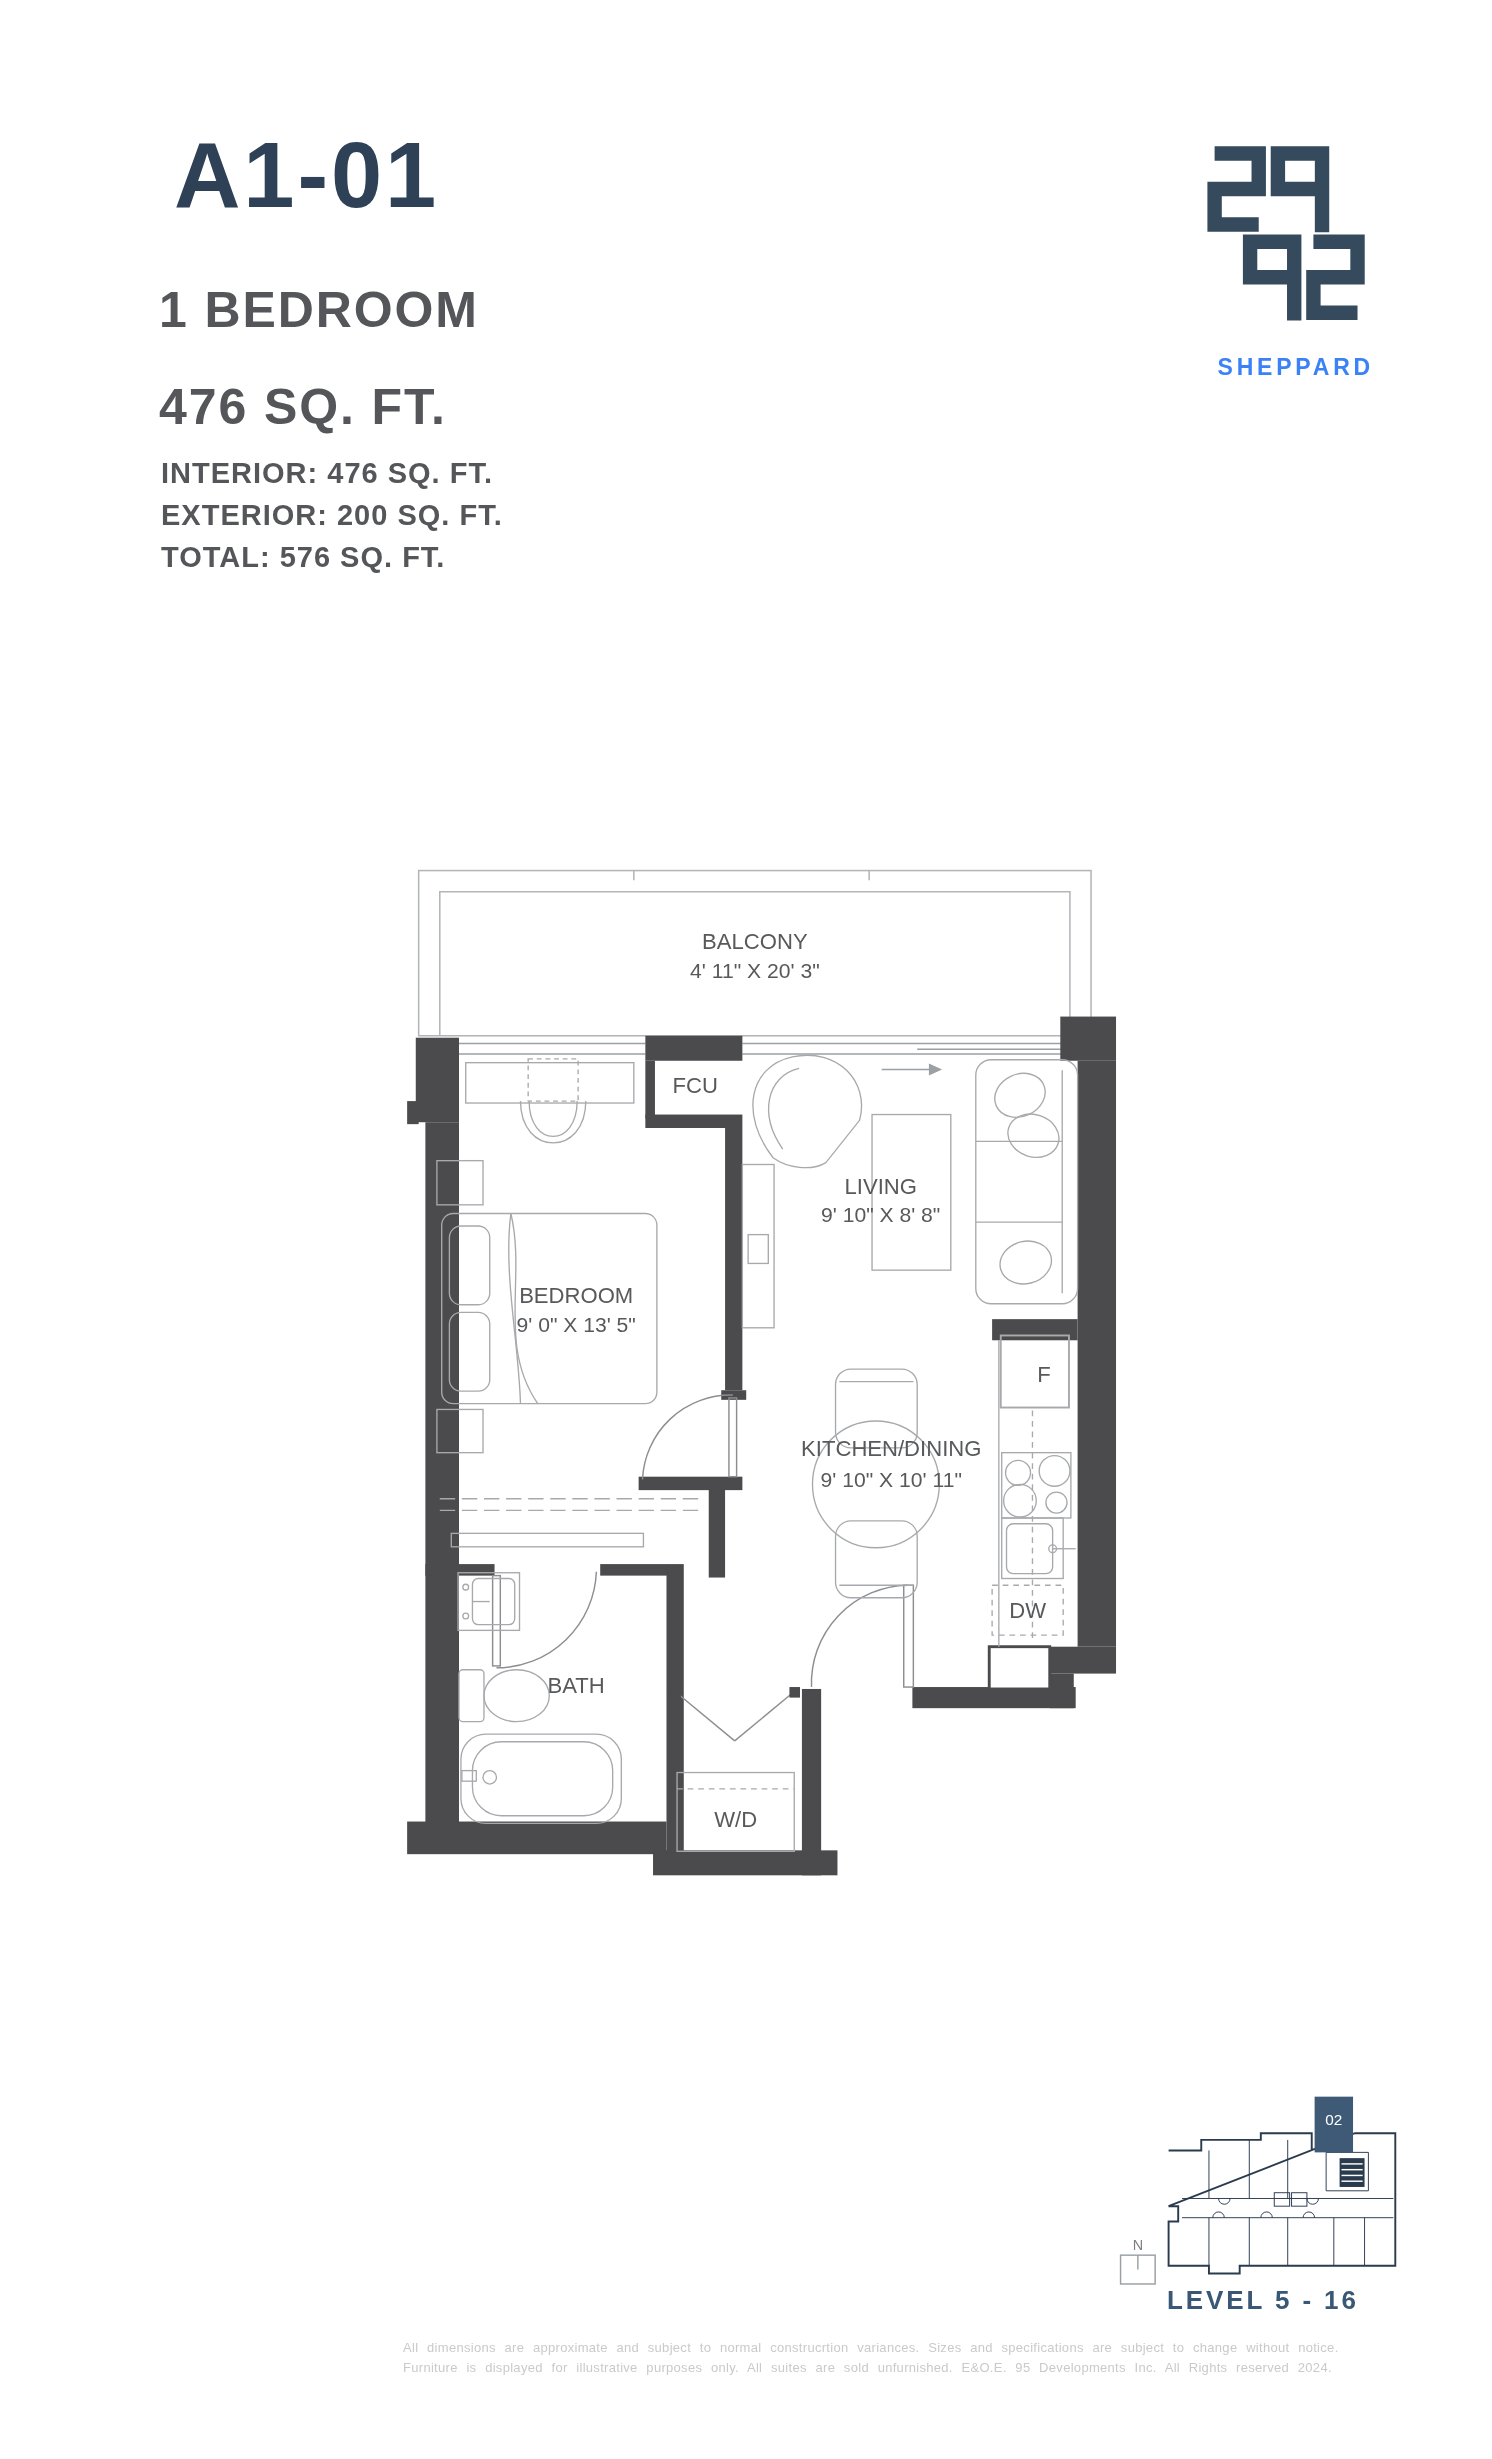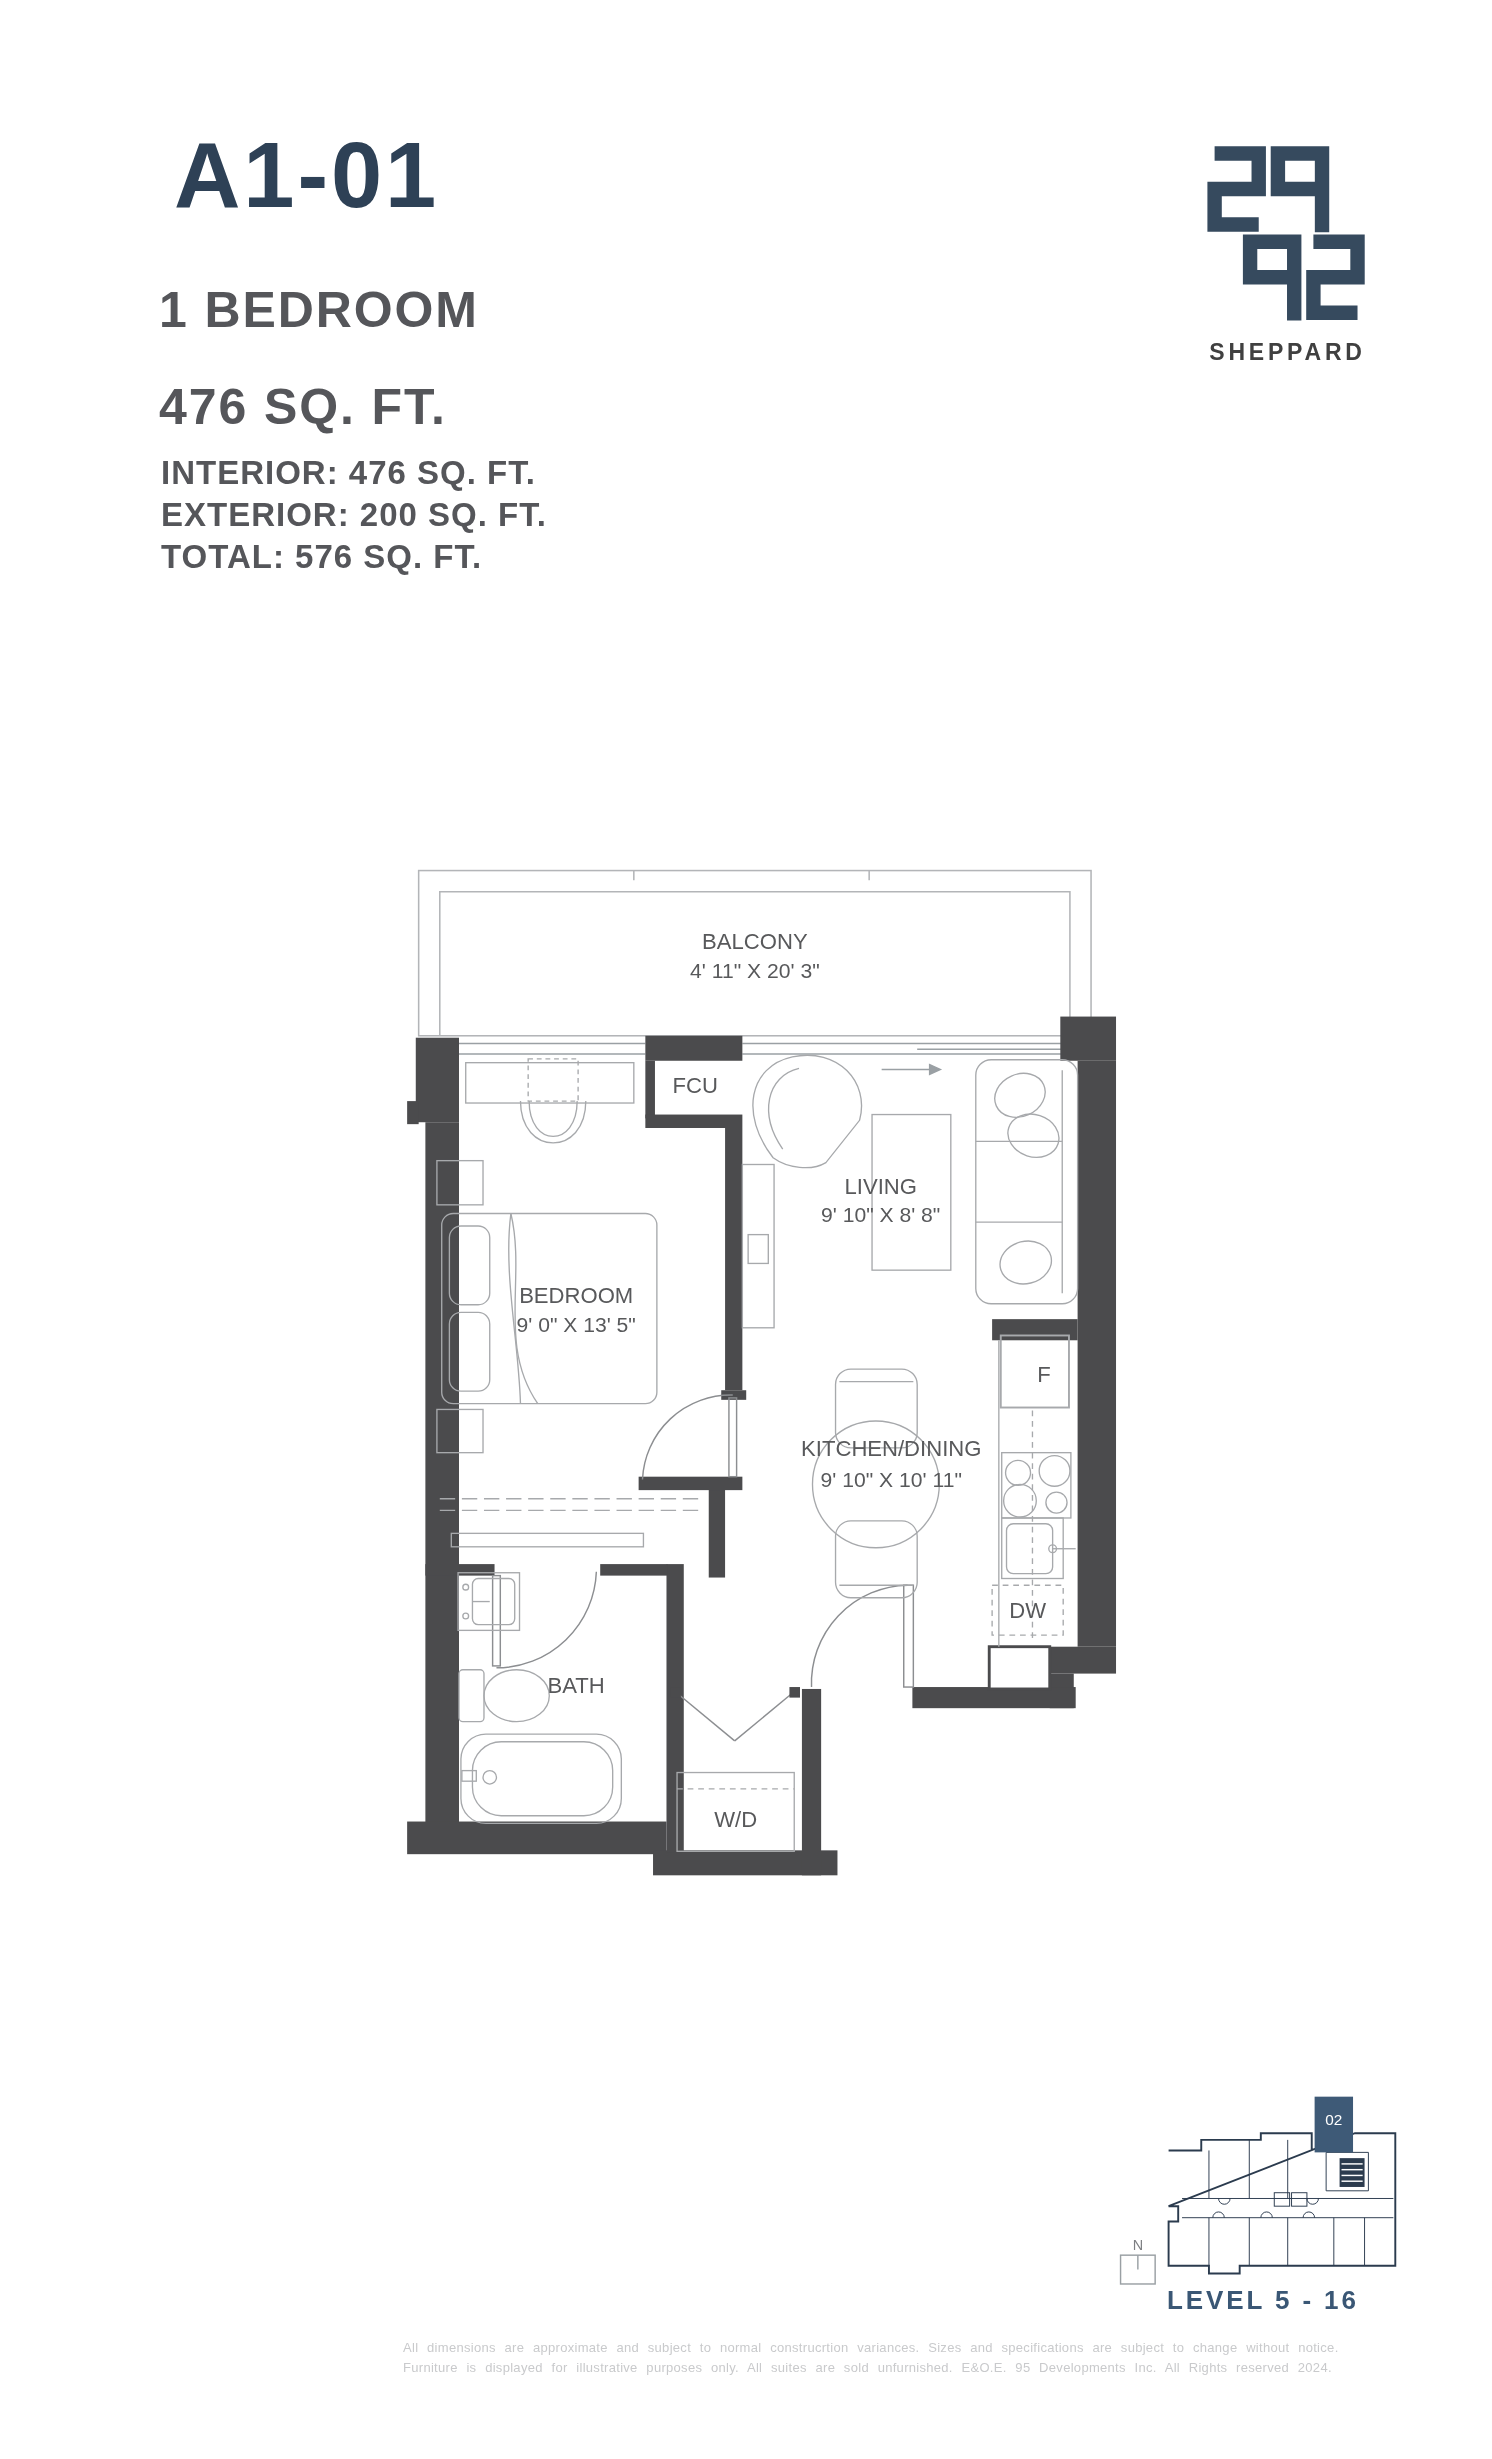--- a/index.html
+++ b/index.html
@@ -3,23 +3,23 @@
 <meta charset="utf-8">
 <style>
   html,body{margin:0;padding:0;background:#ffffff;}
   #page{position:relative;width:1493px;height:2459px;background:#ffffff;overflow:hidden;
         font-family:"Liberation Sans",sans-serif;}
   .abs{position:absolute;}
   #unit-title{left:158px;top:123px;font-size:92px;font-weight:bold;color:#2e4156;letter-spacing:2.9px;margin-left:16px;}
   .subtitle{left:159px;font-size:50px;font-weight:bold;color:#55565a;letter-spacing:1.9px;text-align:right;}
   #subtitle-type{top:281px;}
   #subtitle-area{top:352px;margin-top:26px;}
-  #stats{left:161px;top:452px;font-size:33px;font-weight:bold;color:#55565a;letter-spacing:1px;line-height:42px;}
+  #stats{left:161px;top:452px;font-size:29px;font-weight:bold;color:#55565a;letter-spacing:1px;line-height:42px;}
   #logo{left:1201px;top:142px;width:173px;text-align:center;}
-  #logo-word{margin-top:5px;font-size:23px;font-weight:bold;color:#404040;letter-spacing:3.8px;}
+  #logo-word{margin-top:20px;font-size:23px;font-weight:bold;color:#3b82f6;letter-spacing:3.8px;text-align:right;}
   #level-label{left:1167px;top:2285px;width:269px;text-align:left;font-size:26px;font-weight:bold;
                color:#3a5775;letter-spacing:2.9px;}
   #disclaimer{left:403px;top:2338px;width:1072px;color:#c9cacc;font-size:13px;line-height:20px;
               letter-spacing:0.3px;word-spacing:4.8px;text-align:justify;}
   svg text{font-family:"Liberation Sans",sans-serif;}
 </style>
 </head>
 <body>
 
 <div id="page">

